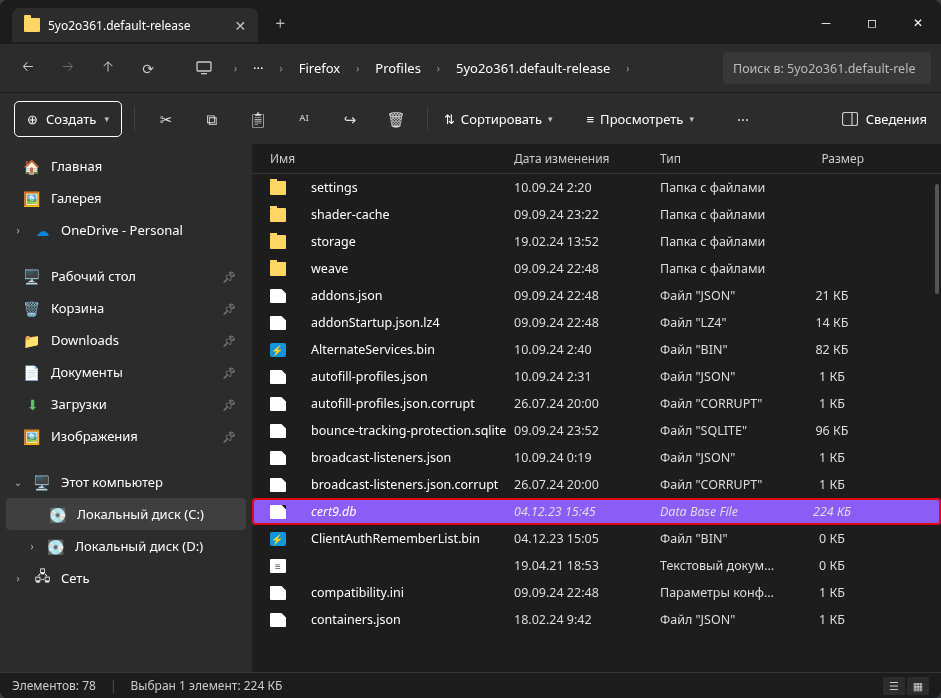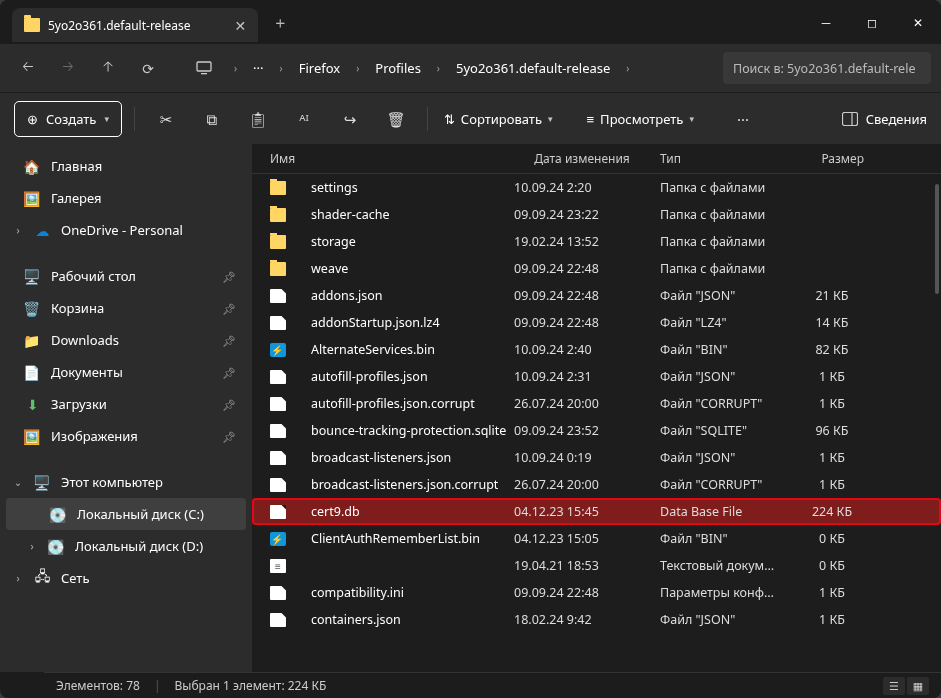--- a/index.html
+++ b/index.html
@@ -32,42 +32,42 @@
   .side-item.nested2 { padding-left: 44px; }
   .side-item.selected { background: #3f3f3f; }
   .side-item .pin { margin-left: auto; opacity: .55; font-size: 11px; }
   .side-chev { width: 12px; text-align: center; opacity: .6; font-size: 10px; }
   .side-ico { width: 17px; height: 15px; display: inline-flex; align-items: center; justify-content: center; font-size: 14px; }
   .side-spacer { height: 14px; }
   .content { flex: 1; display: flex; flex-direction: column; background: #1d1d1d; position: relative; }
   .col-headers { height: 30px; display: flex; align-items: center; font-size: 12px; color: #ccc; border-bottom: 1px solid #333; padding-left: 10px; }
   .col { padding-right: 10px; }
   .col.name { width: 252px; padding-left: 8px; }
-  .col.date { width: 146px; text-align: center; }
+  .col.date { width: 146px; }
   .col.type { width: 140px; }
   .col.size { width: 74px; text-align: right; }
   .rows { flex: 1; overflow-y: auto; }
   .row { height: 27px; display: flex; align-items: center; font-size: 12.5px; padding-left: 10px; cursor: pointer; }
-  .row.high { outline: 2.5px solid #e30613; outline-offset: -2px; border-radius: 4px; background: #7f1d1d; }
+  .row.high { outline: 2.5px solid #e30613; outline-offset: -2px; border-radius: 4px; background: #8b5cf6; font-style: italic; }
   .cell { padding-right: 10px; white-space: nowrap; overflow: hidden; text-overflow: ellipsis; }
   .cell.name { width: 252px; display: flex; align-items: center; gap: 25px; padding-left: 8px; }
   .cell.date { width: 146px; color: #ddd; }
   .cell.type { width: 140px; color: #ddd; }
   .cell.size { width: 74px; text-align: center; color: #ddd; }
   .f-ico { width: 16px; height: 14px; flex: 0 0 16px; }
   .ico-folder { background: #ffd664; border-radius: 1px; position: relative; }
   .ico-folder::before { content:""; position:absolute; top:-3px; left:0; width:7px; height:3px; background:#ffd664; border-radius:1px 1px 0 0; }
   .ico-file { background: #fff; border-radius: 1px; position: relative; }
   .ico-file::before { content:""; position:absolute; top:0; right:0; width:5px; height:5px; background:#1d1d1d; clip-path: polygon(100% 0, 100% 100%, 0 0); }
   .ico-bin { background: #1296db; border-radius: 2px; position: relative; }
   .ico-bin::after { content:"⚡"; position:absolute; inset:0; color:#fff; font-size:10px; text-align:center; line-height:14px; }
   .ico-txt { background:#fff; border-radius:1px; position:relative; }
   .ico-txt::after { content:"≡"; position:absolute; inset:0; font-size:10px; color:#555; text-align:center; line-height:14px; }
   .scrollbar { position: absolute; right: 2px; top: 40px; width: 4px; height: 110px; background: #555; border-radius: 2px; }
-  .statusbar { height: 26px; background: #1c1c1c; display: flex; align-items: center; padding: 0 12px; font-size: 12px; color: #ccc; border-top: 1px solid #333; gap: 14px; margin-left: 44px; }
+  .statusbar { height: 26px; background: #1c1c1c; display: flex; align-items: center; padding: 0 12px; font-size: 12px; color: #ccc; border-top: 1px solid #333; gap: 14px; }
   .statusbar .viewbtns { margin-left: auto; display: flex; gap: 2px; }
   .vbtn { width: 22px; height: 18px; display: flex; align-items: center; justify-content: center; background: #2c2c2c; border-radius: 2px; font-size: 11px; cursor: pointer; }
   .ssep { color:#555; }
   svg { display: block; }
 </style>
 </head>
 <body>
 
 <div class="window">
 

